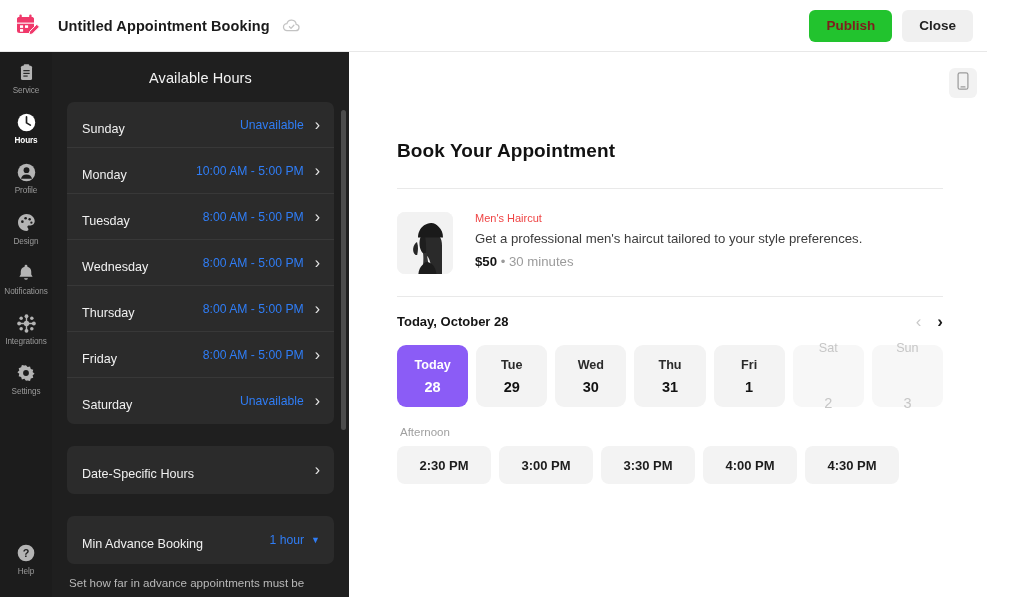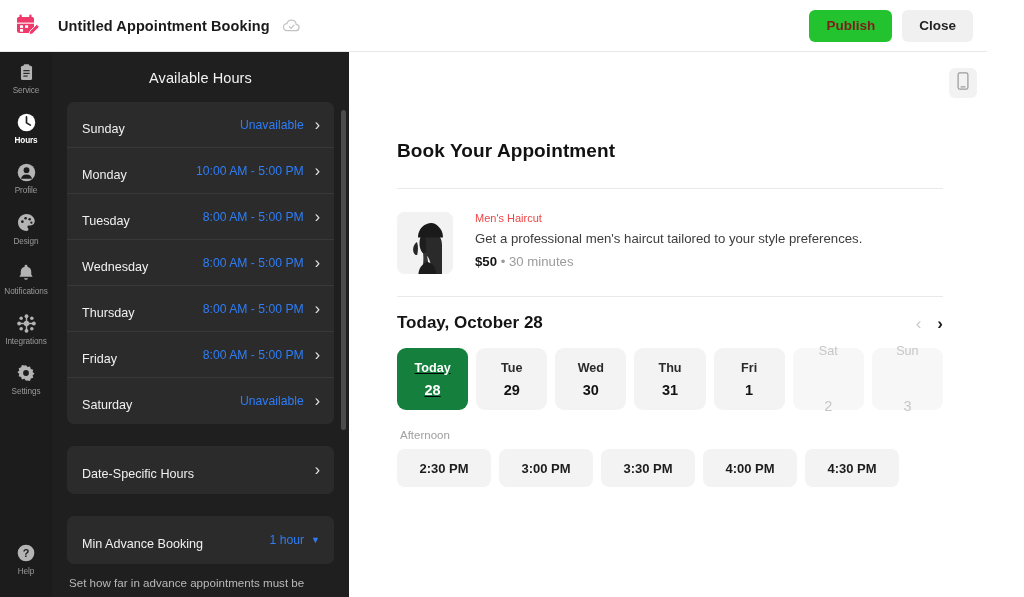--- a/index.html
+++ b/index.html
@@ -116,34 +116,34 @@
     width: 56px; height: 62px; border-radius: 8px; margin-right: 22px;
     background: #f4f4f4; overflow: hidden; flex-shrink: 0;
     display: flex; align-items: flex-end; justify-content: center;
   }
   .service-name { font-size: 11px; font-weight: normal; color: #ef4444; margin-bottom: 7px; }
   .service-desc { font-size: 13.2px; color: #3c3c3c; margin-bottom: 8px; }
   .service-meta { font-size: 13.2px; color: #9b9b9b; }
   .service-meta b { color: #141414; font-weight: bold; }
 
   .date-header { display: flex; align-items: center; padding-top: 16px; }
-  .date-title { font-size: 17px; font-weight: bold; color: #141414; }
+  .date-title { font-size: 13px; font-weight: bold; color: #141414; }
   .date-nav { margin-left: auto; display: flex; gap: 16px; align-items: center; }
   .nav-prev { color: #c9c9c9; font-size: 17px; cursor: pointer; line-height: 1; }
   .nav-next { color: #1b1b1b; font-size: 17px; cursor: pointer; line-height: 1; font-weight: bold; }
 
   .date-strip { display: flex; gap: 8px; margin-top: 15px; }
   .date-cell {
     width: 78px; height: 62px; border-radius: 9px; background: #f3f3f3;
     display: flex; flex-direction: column; align-items: center; justify-content: center;
     cursor: pointer; gap: 7px;
   }
   .date-cell .dow { font-size: 12.6px; font-weight: bold; color: #2b2b2b; }
   .date-cell .dnum { font-size: 14.5px; font-weight: bold; color: #121212; }
-  .date-cell.selected { background: #15803d; text-decoration: underline; }
+  .date-cell.selected { background: #8b5cf6; }
   .date-cell.selected .dow, .date-cell.selected .dnum { color: #ffffff; }
   .date-cell.disabled { background: #f7f7f7; cursor: default; gap: 40px; }
   .date-cell.disabled .dow, .date-cell.disabled .dnum { color: #c6c6c6; font-weight: normal; }
   .date-cell.disabled .dnum { font-weight: normal; }
 
   .slots-label { font-size: 11.5px; color: #a0a0a0; margin: 19px 0 8px 3px; }
   .slots { display: flex; gap: 8px; }
   .slot {
     min-width: 94px; height: 38px; border-radius: 8px; background: #f3f3f3;
     display: flex; align-items: center; justify-content: center;

